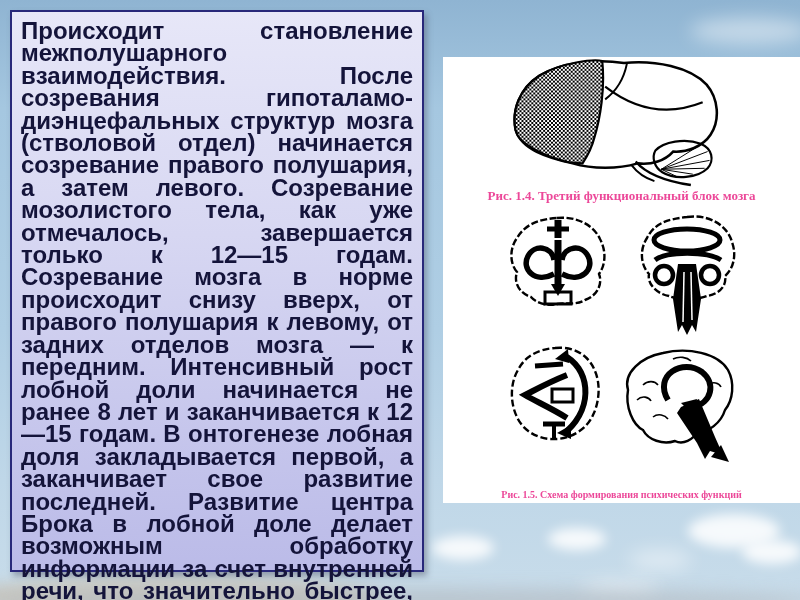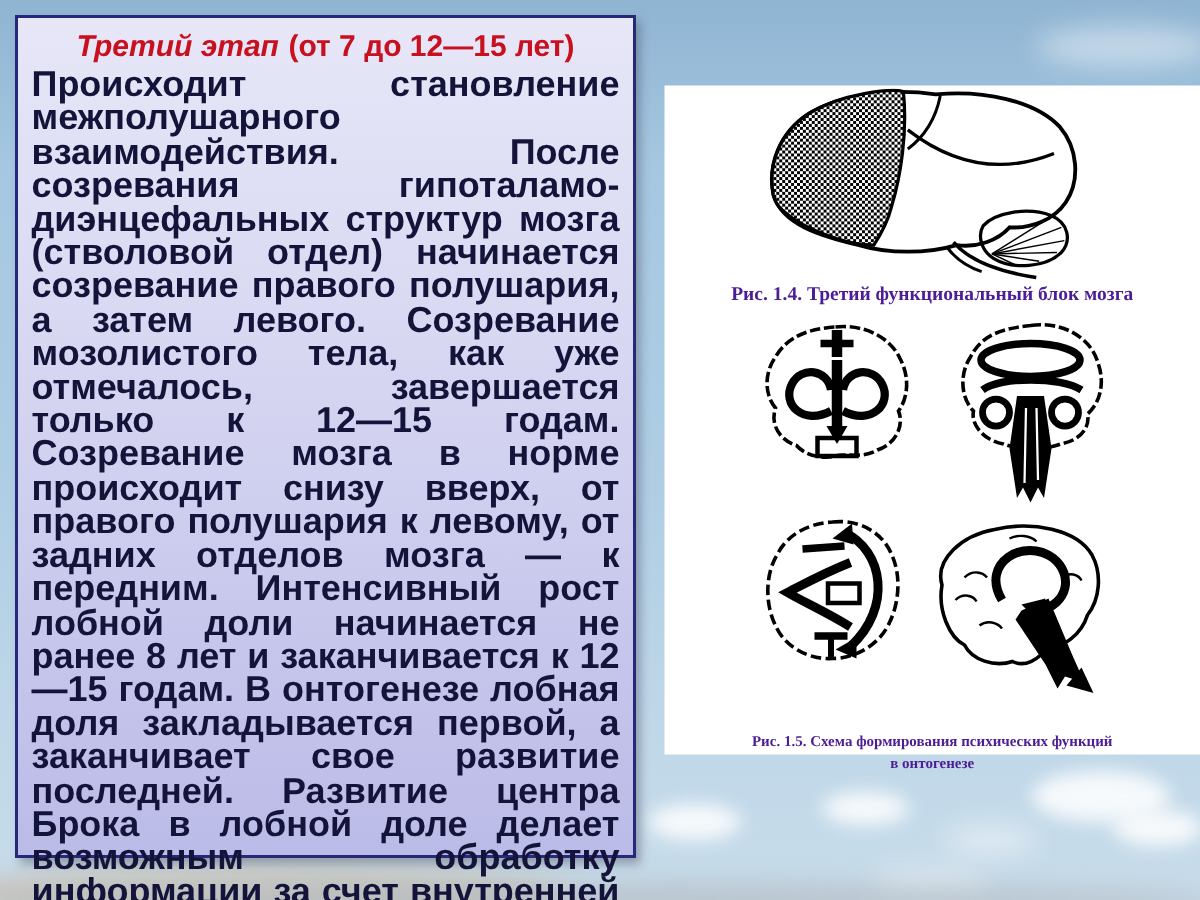--- a/index.html
+++ b/index.html
@@ -18,21 +18,21 @@
     box-shadow:3px 4px 6px rgba(80,85,105,.45);
     padding:6px 9px 4px 9px;}
   .textbox .title{text-align:center;color:#C8101E;font-size:20px;font-weight:bold;line-height:26px;}
   .textbox .title .em{font-style:italic;}
   .textbox .title .range{margin-left:.32em;}
   .textbox .body{margin-top:2px;color:#14143A;font-size:24px;font-weight:bold;line-height:22.4px;
     text-align:justify;}
 
   .figpanel{position:absolute;left:443px;top:57px;width:357px;height:446px;background:#FFFFFF;}
   .figpanel svg{position:absolute;}
-  .figcap{position:absolute;width:100%;text-align:center;color:#4c1d95;
+  .figcap{position:absolute;width:100%;text-align:center;color:#ec4899;
     font-family:"Liberation Serif",serif;font-weight:bold;}
   .figcap.c1{top:131px;font-size:13px;}
   .figcap.c2{top:430px;font-size:10px;line-height:15px;}
   .stroke{fill:none;stroke:#000;}
 </style>
 </head>
 <body>
 
 <div class="slide">
 
@@ -40,23 +40,20 @@
   <div class="cloud" style="left:432px;top:536px;width:62px;height:24px;"></div>
   <div class="cloud" style="left:548px;top:528px;width:58px;height:22px;"></div>
   <div class="cloud faint" style="left:628px;top:550px;width:64px;height:20px;"></div>
   <div class="cloud" style="left:688px;top:514px;width:92px;height:34px;"></div>
   <div class="cloud" style="left:742px;top:540px;width:60px;height:24px;"></div>
   <div class="cloud faint" style="left:580px;top:580px;width:80px;height:18px;"></div>
   <div class="cloud tan" style="left:-40px;top:576px;width:420px;height:42px;"></div>
   <div class="cloud gray" style="left:-20px;top:588px;width:840px;height:26px;"></div>
 
   <div class="textbox">
-    <div class="title">
-      <span class="em">Третий этап</span><span class="range">(от 7 до 12—15 лет)</span>
-    </div>
     <div class="body">Происходит становление межполушарного взаимодействия. После созревания гипоталамо-диэнцефальных структур мозга (стволовой отдел) начинается созревание правого полушария, а затем левого. Созревание мозолистого тела, как уже отмечалось, завершается только к 12—15 годам. Созревание мозга в норме происходит снизу вверх, от правого полушария к левому, от задних отделов мозга — к передним. Интенсивный рост лобной доли начинается не ранее 8 лет и заканчивается к 12—15 годам. В онтогенезе лобная доля закладывается первой, а заканчивает свое развитие последней. Развитие центра Брока в лобной доле делает возможным обработку информации за счет внутренней речи, что значительно быстрее, чем при вербализации.</div>
   </div>
 
   <div class="figpanel">
 
     <svg style="left:63px;top:2px;" width="222" height="128" viewBox="0 0 222 130">
       <defs>
         <pattern id="hatch" width="4" height="4" patternUnits="userSpaceOnUse">
           <rect width="4" height="4" fill="#fff"></rect>
           <rect width="2" height="2" fill="#000"></rect>
@@ -133,17 +130,16 @@
         <path d="M60,14 C66,11 74,12 78,16"></path>
       </g>
       <path class="stroke" stroke-width="6" d="M55,55 C40,30 70,13 89,27 C103,38 99,58 80,62"></path>
       <polygon points="68,58 84,54 80,70" fill="#000"></polygon>
       <path d="M68,62 L86,54 L102,92 L110,110 L97,106 L92,114 L84,98 L64,68 Z" fill="#000"></path>
       <polygon points="108,100 116,117 98,112" fill="#000"></polygon>
     </svg>
 
     <div class="figcap c2">
       <div>Рис. 1.5. Схема формирования психических функций</div>
-      <div>в онтогенезе</div>
     </div>
   </div>
 
 </div>
 
 </body></html>

